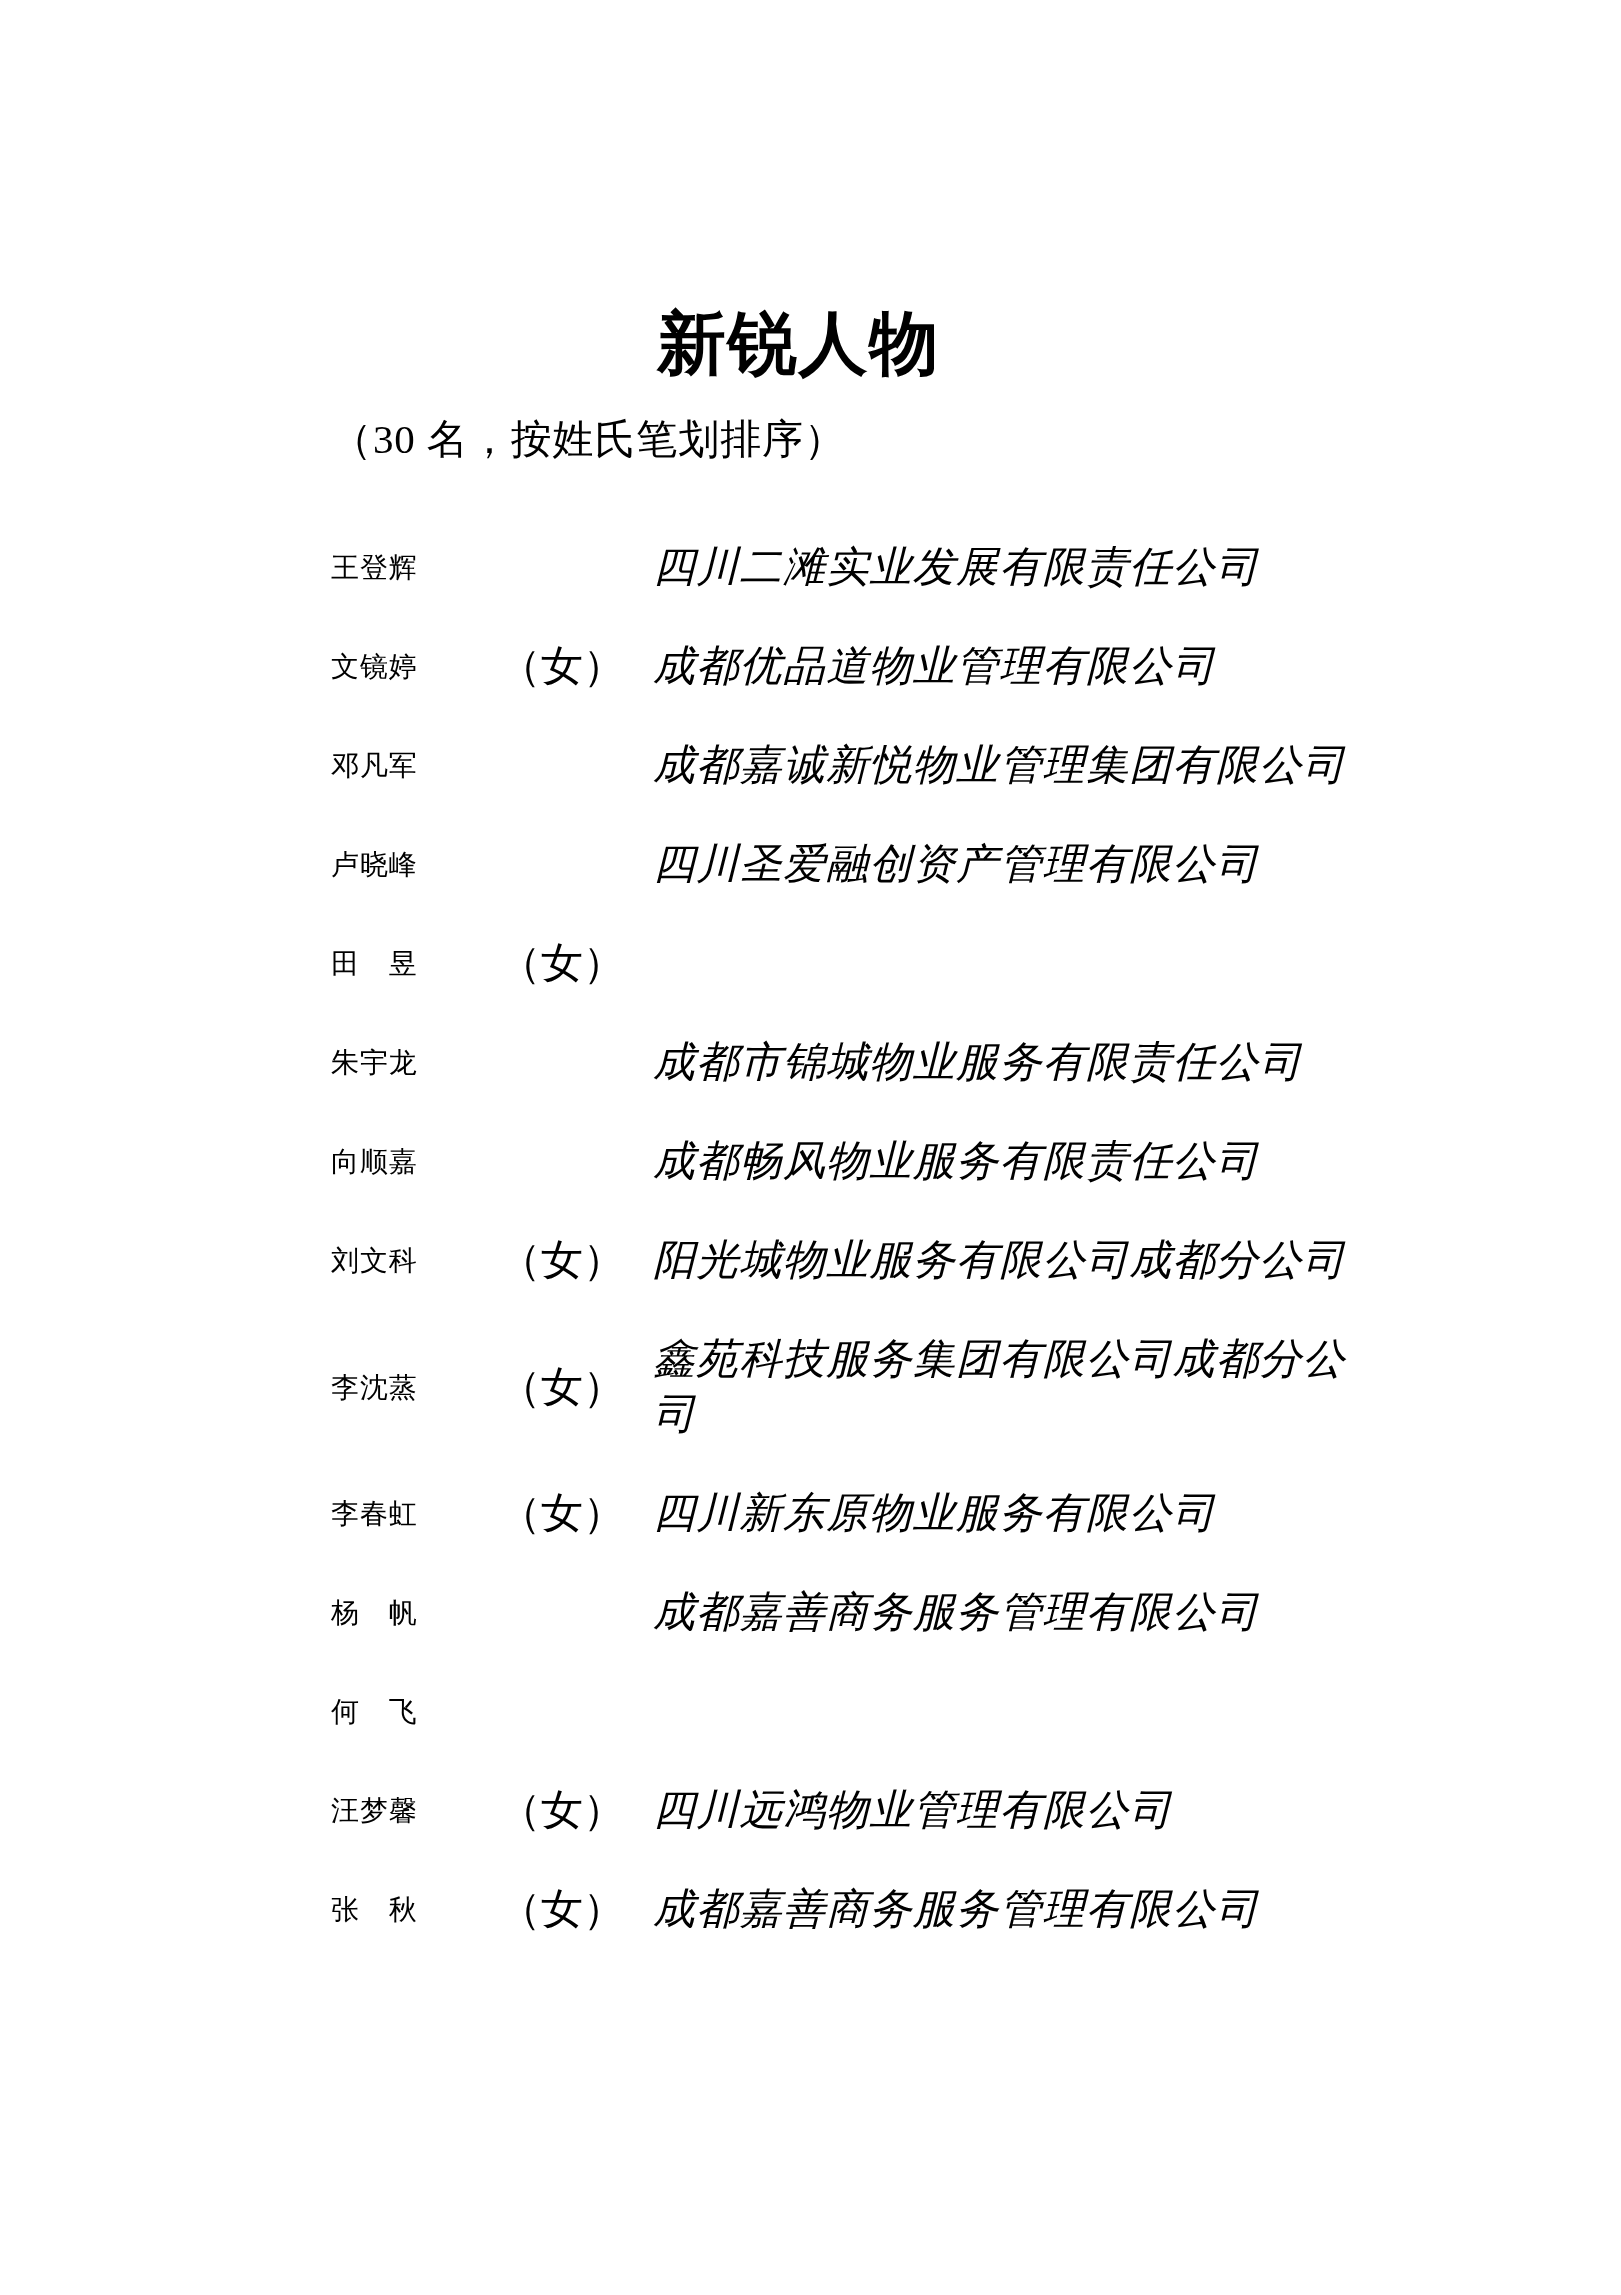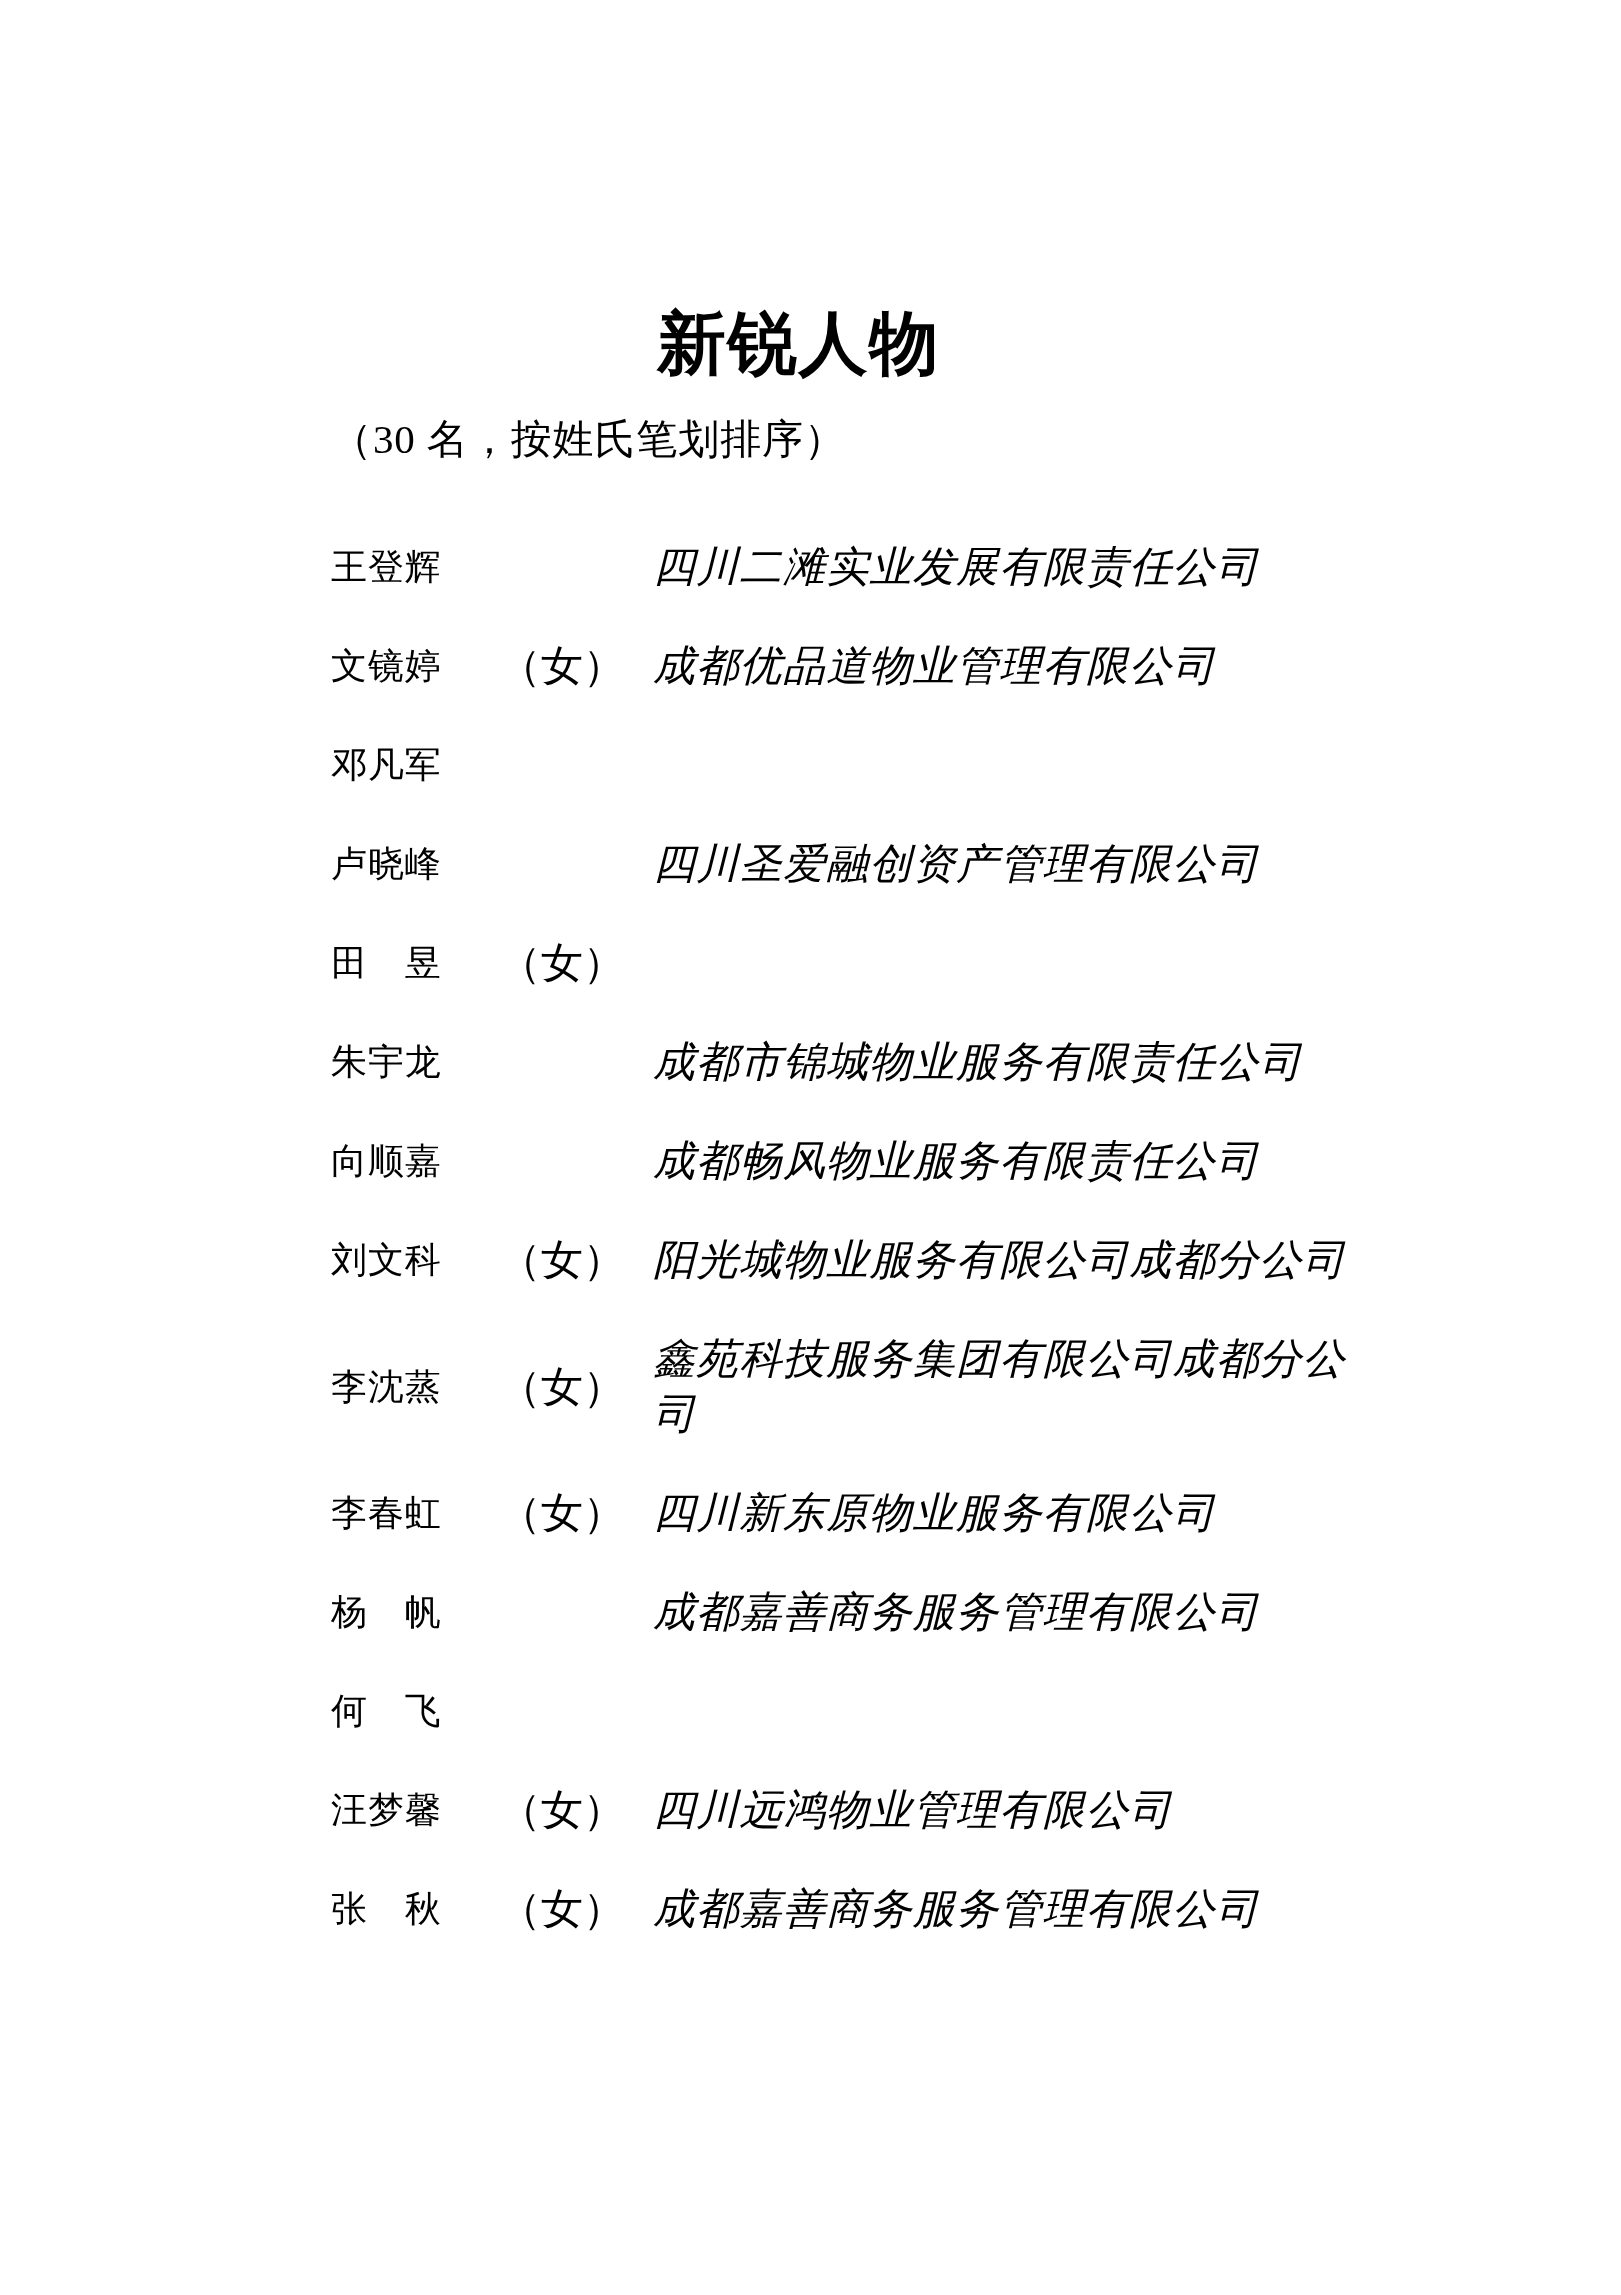--- a/index.html
+++ b/index.html
@@ -44,21 +44,21 @@
     width: 1045px;
   }
   .row {
     display: flex;
     align-items: center;
     margin-bottom: 44px;
   }
   .name {
     width: 168px;
     flex: 0 0 168px;
-    font-size: 36px;
+    font-size: 28px;
     line-height: 55px;
     letter-spacing: 0.9px;
     white-space: pre;
   }
   .gender {
     width: 154px;
     flex: 0 0 154px;
     font-size: 42px;
     line-height: 55px;
   }
@@ -98,20 +98,21 @@
 
     <div class="row">
       <span class="name">文镜婷</span>
       <span class="gender">（女）</span>
       <span class="company">成都优品道物业管理有限公司</span>
     </div>
 
     <div class="row">
       <span class="name">邓凡军</span>
       <span class="gender"></span>
+      <span class="company">成都嘉诚新悦物业管理集团有限公司</span>
     </div>
 
     <div class="row">
       <span class="name">卢晓峰</span>
       <span class="gender"></span>
       <span class="company">四川圣爱融创资产管理有限公司</span>
     </div>
 
     <div class="row">
       <span class="name">田　昱</span>

